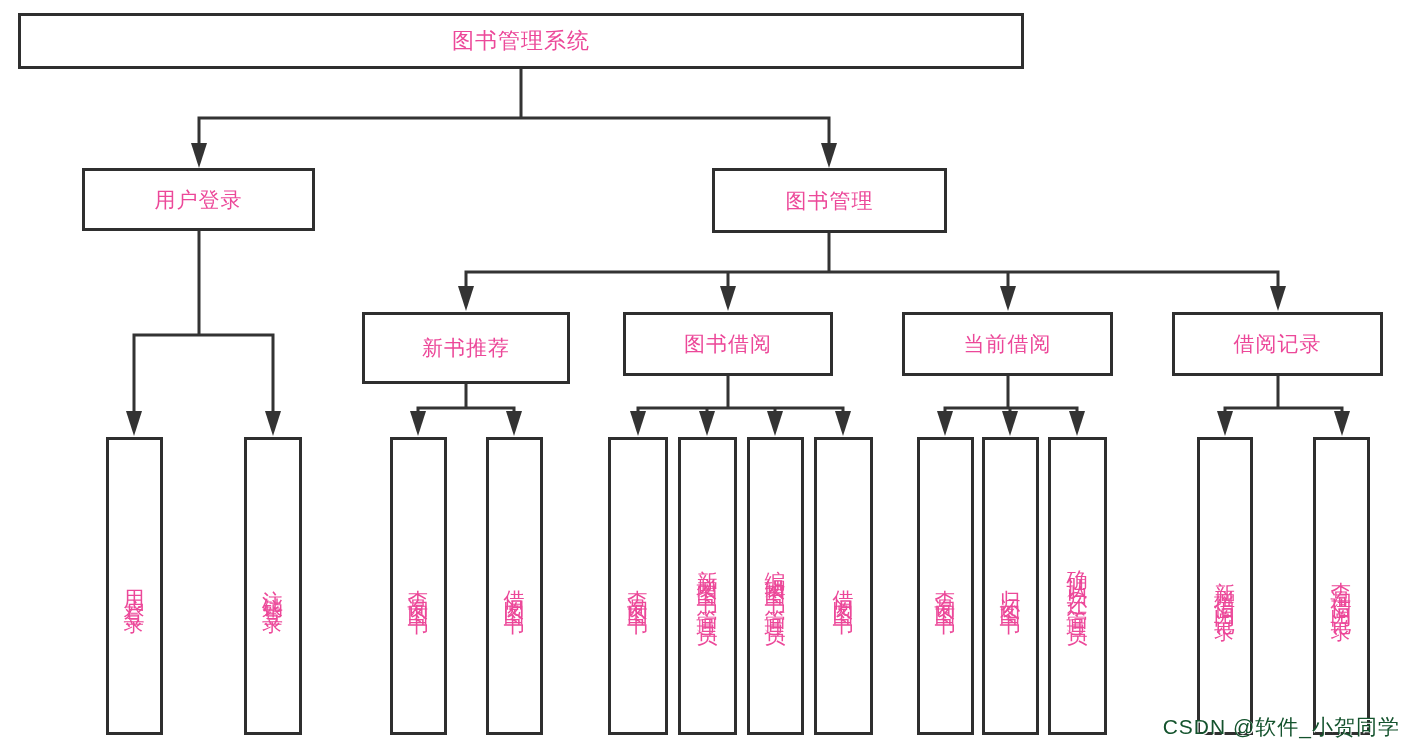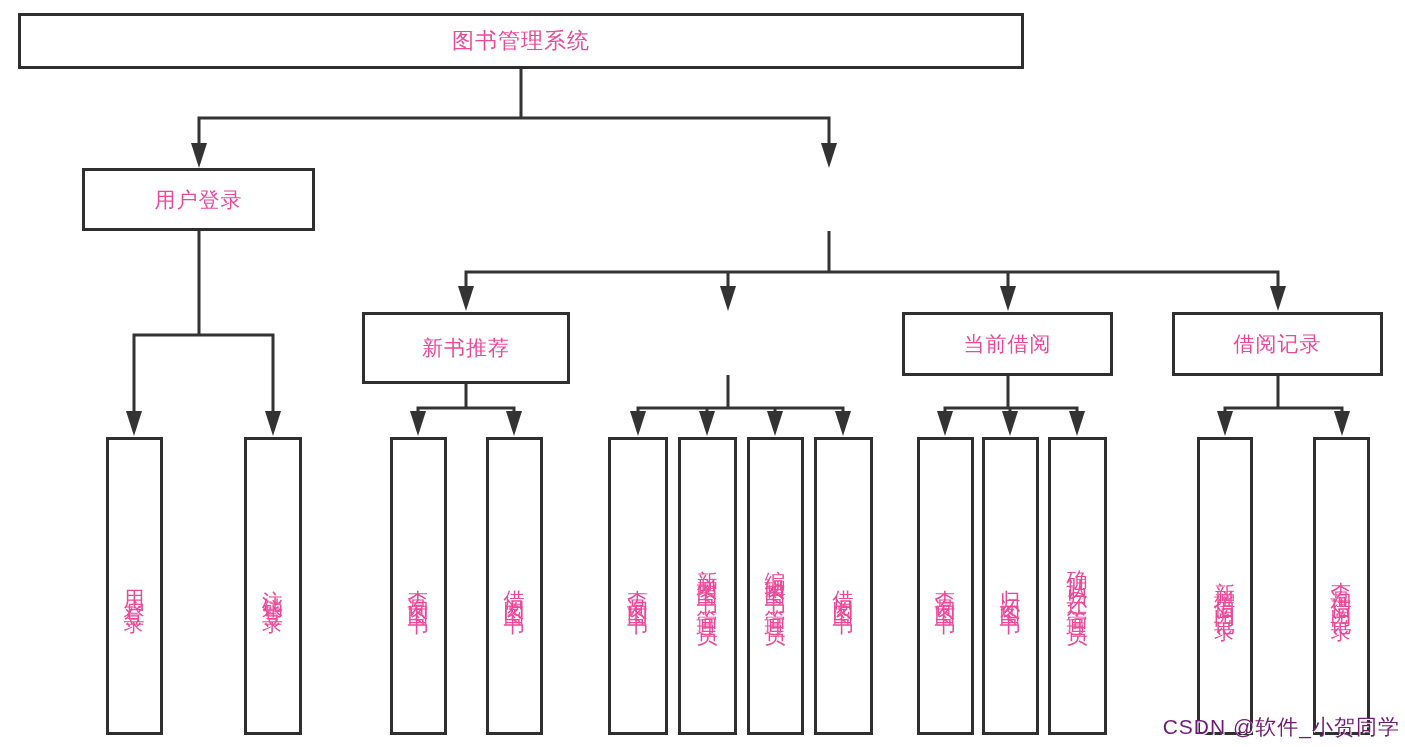--- a/index.html
+++ b/index.html
@@ -47,21 +47,21 @@
     letter-spacing: 8px;
     line-height: 1;
     font-size: 21px;
     padding-top: 6px;
   }
   .watermark {
     position: absolute;
     right: 5px;
     bottom: 6px;
     font-size: 21px;
-    color: #701a75;
+    color: #14532d;
     letter-spacing: 1px;
     text-shadow: 1px 1px 0 #ffffff;
     white-space: nowrap;
   }
   .line {
     stroke: #333333;
     stroke-width: 3;
     fill: none;
   }
   .arrow {
@@ -106,22 +106,24 @@
     <polygon class="arrow" points="1069,411 1085,411 1077,436"></polygon>
 
     <path class="line" d="M1278 375 V409.5 M1223.5 408 H1343.5 M1225 408 V415 M1342 408 V415"></path>
     <polygon class="arrow" points="1217,411 1233,411 1225,436"></polygon>
     <polygon class="arrow" points="1334,411 1350,411 1342,436"></polygon>
   </svg>
 
   <div class="box root" style="left:18px; top:13px; width:1006px; height:56px;">图书管理系统</div>
 
   <div class="box" style="left:82px; top:168px; width:233px; height:63px;">用户登录</div>
+  <div class="box" style="left:712px; top:168px; width:235px; height:65px;">图书管理</div>
 
   <div class="box" style="left:362px; top:312px; width:208px; height:72px;">新书推荐</div>
+  <div class="box" style="left:623px; top:312px; width:210px; height:64px;">图书借阅</div>
   <div class="box" style="left:902px; top:312px; width:211px; height:64px;">当前借阅</div>
   <div class="box" style="left:1172px; top:312px; width:211px; height:64px;">借阅记录</div>
 
   <div class="box vbox" style="left:106px; top:437px; width:57px; height:298px;">用户登录</div>
   <div class="box vbox" style="left:244px; top:437px; width:58px; height:298px;">注销登录</div>
 
   <div class="box vbox" style="left:390px; top:437px; width:57px; height:298px;">查询图书</div>
   <div class="box vbox" style="left:486px; top:437px; width:57px; height:298px;">借阅图书</div>
 
   <div class="box vbox" style="left:608px; top:437px; width:60px; height:298px;">查询图书</div>

